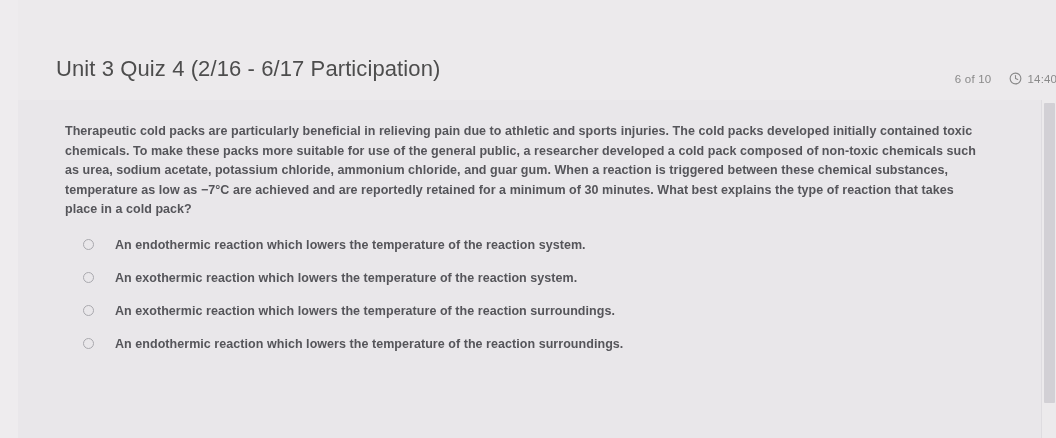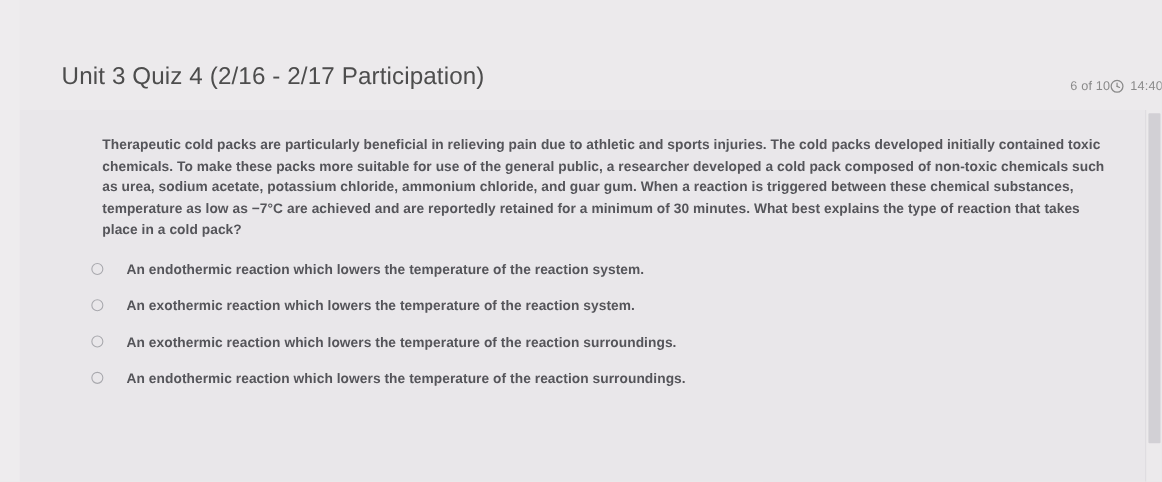--- a/index.html
+++ b/index.html
@@ -52,20 +52,21 @@
     letter-spacing: 0.1px;
     white-space: nowrap;
   }
 
   .header-meta {
     position: absolute;
     right: 0;
     top: 72px;
     display: flex;
     align-items: center;
+    gap: 18px;
     white-space: nowrap;
   }
 
   .progress-count {
     font-size: 11.5px;
     color: #8a8a8a;
     letter-spacing: 0.2px;
   }
 
   .timer-group {
@@ -98,21 +99,20 @@
     height: 338px;
     background: #e9e7ea;
     overflow: hidden;
   }
 
   .question-block {
     position: absolute;
     left: 47px;
     top: 22px;
     width: 920px;
-    margin-left: 28px;
   }
 
   .question-text {
     font-size: 12.5px;
     font-weight: bold;
     color: #55555a;
     line-height: 19.5px;
     letter-spacing: 0.05px;
     margin: 0;
   }
@@ -173,21 +173,21 @@
   }
 </style>
 </head>
 <body>
 
 <div class="viewport">
 
   <div class="left-gutter"></div>
 
   <div class="quiz-header">
-    <div class="quiz-title">Unit 3 Quiz 4 (2/16 - 2/17 Participation)</div>
+    <div class="quiz-title">Unit 3 Quiz 4 (2/16 - 6/17 Participation)</div>
 
     <div class="header-meta">
       <span class="progress-count">6 of 10</span>
 
       <span class="timer-group">
         <svg class="clock-icon" viewBox="0 0 16 16">
           <circle cx="8" cy="8" r="6.6" fill="none" stroke="#8a8a8a" stroke-width="1.4"></circle>
           <line x1="8" y1="8" x2="8" y2="4.3" stroke="#8a8a8a" stroke-width="1.3" stroke-linecap="round"></line>
           <line x1="8" y1="8" x2="10.8" y2="9.3" stroke="#8a8a8a" stroke-width="1.3" stroke-linecap="round"></line>
         </svg>

